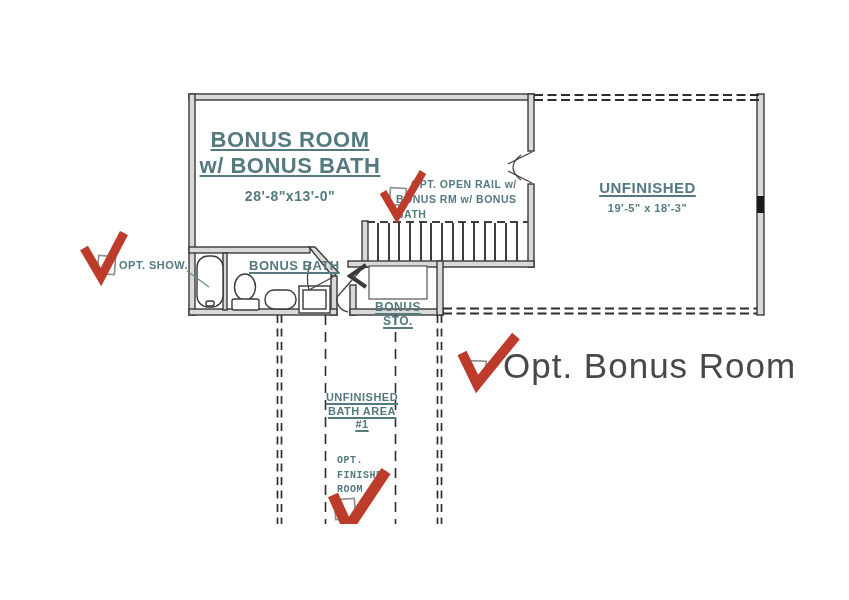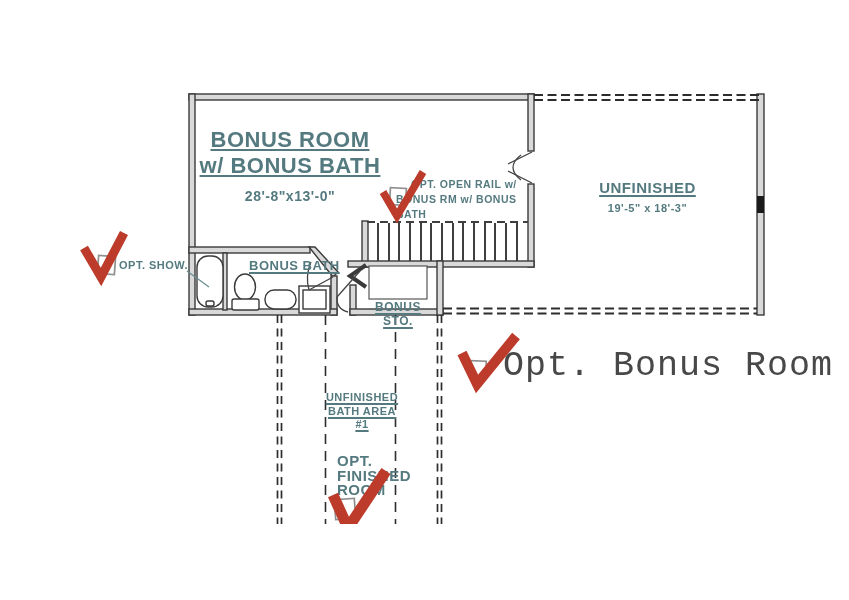--- a/index.html
+++ b/index.html
@@ -14,22 +14,22 @@
   .bonus-room-title { left:190px; top:127px; width:200px; text-align:center; font-size:22px; line-height:26px; }
   .bonus-room-title .dims { font-size:14px; margin-top:4px; }
   .attic3-title { left:560px; top:179px; width:175px; text-align:center; font-size:15px; line-height:17px; }
   .attic3-title .dims { font-size:11px; margin-top:4px; }
   .open-rail-note { left:396px; top:177px; font-size:10.5px; line-height:15px; }
   .open-rail-note .first { padding-left:15px; }
   .opt-show-label { left:119px; top:259px; font-size:11px; }
   .bonus-bath-label { left:249px; top:258px; font-size:13px; }
   .bonus-sto-label { left:369px; top:268px; width:58px; text-align:center; font-size:12px; line-height:14px;margin-top:32px; }
   .attic1-label { left:322px; top:391px; width:80px; text-align:center; font-size:11px; line-height:13.5px; }
-  .opt-finished-label { left:337px; top:454px; font-size:15px; line-height:14.5px; }
-  .caption { position:absolute; left:503px; top:346px; color:#484848; font-size:35px; line-height:40px; letter-spacing:1px;font-family:Liberation Mono, monospace; }
+  .opt-finished-label { left:337px; top:454px; font-size:10px; line-height:14.5px;font-family:Liberation Mono, monospace; }
+  .caption { position:absolute; left:503px; top:346px; color:#484848; font-size:35px; line-height:40px; letter-spacing:1px; }
   .caption .ln { white-space:nowrap; }
 </style>
 </head>
 <body>
 
 <div class="canvas">
 
   <svg class="layer" width="849" height="600" viewBox="0 0 849 600">
 
     <g fill="#d9d9d9" stroke="#3a3a3a" stroke-width="1.4">

